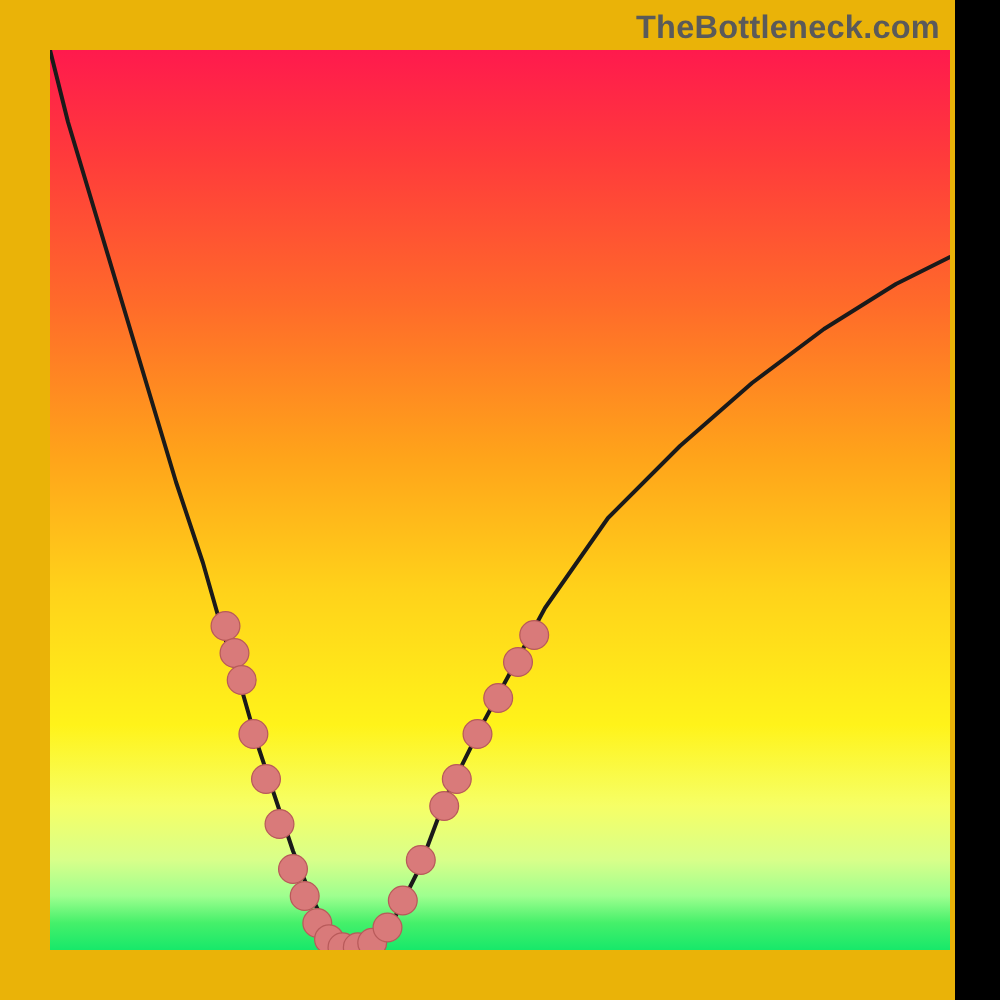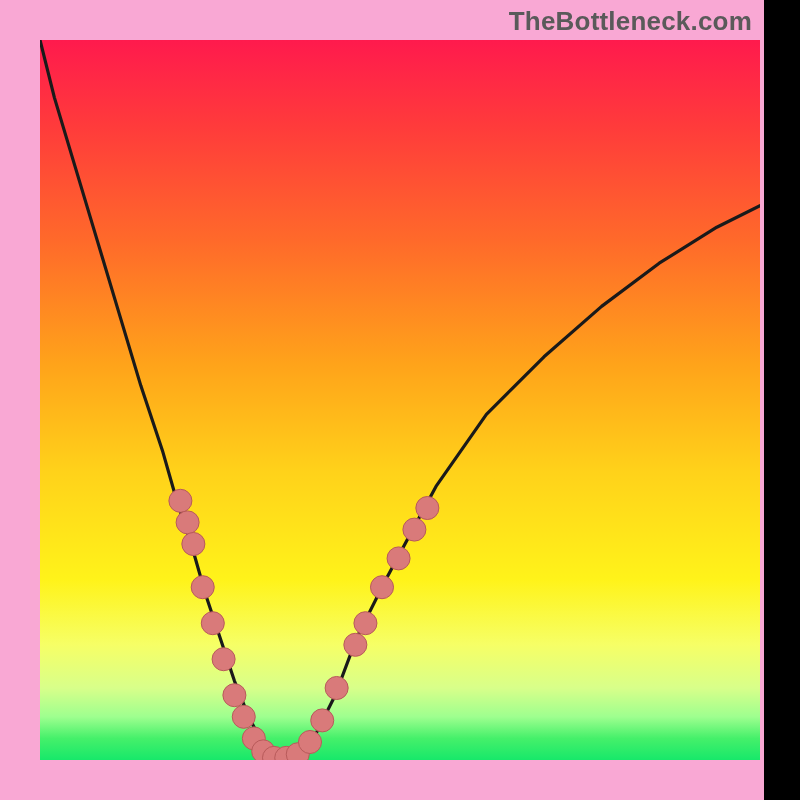--- a/index.html
+++ b/index.html
@@ -9,21 +9,21 @@
     height: 800px;
     background: #000000;
     overflow: hidden;
   }
   .frame {
     position: absolute;
     left: 0;
     top: 0;
     width: 764px;
     height: 800px;
-    background: #f9a8d4;
+    background: #eab308;
   }
   .plot-area {
     position: absolute;
     left: 40px;
     top: 40px;
     width: 720px;
     height: 720px;
     background: linear-gradient(to bottom,
       #ff1a4d 0%,
       #ff3b3b 12%,

